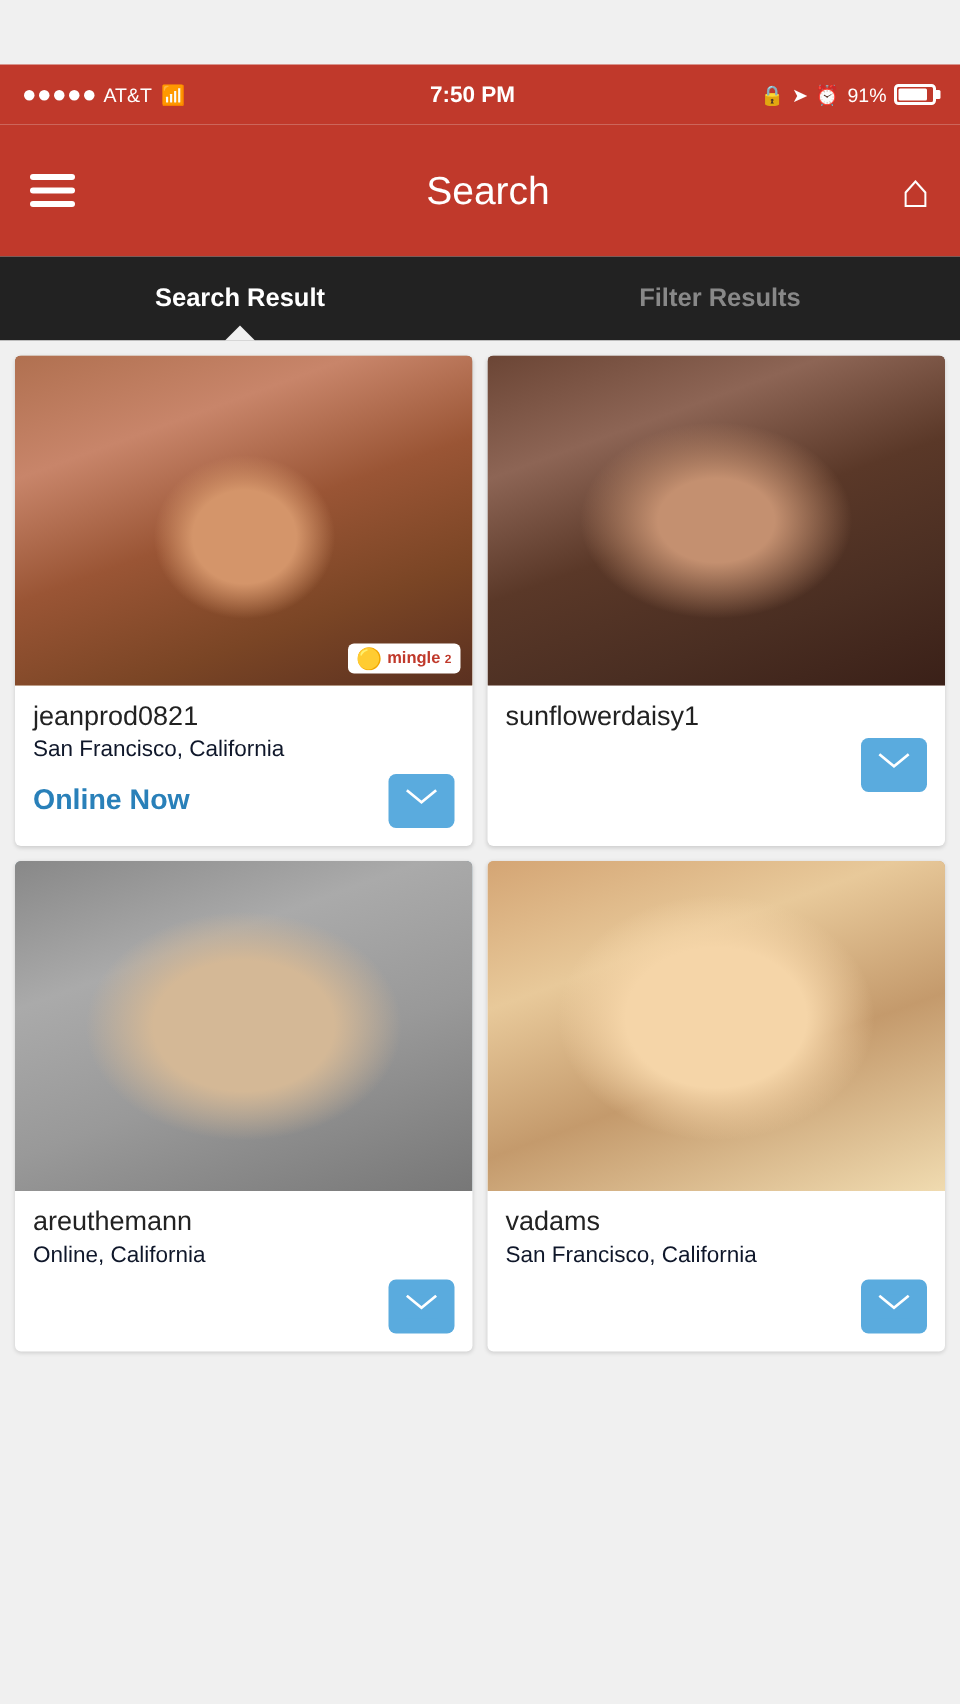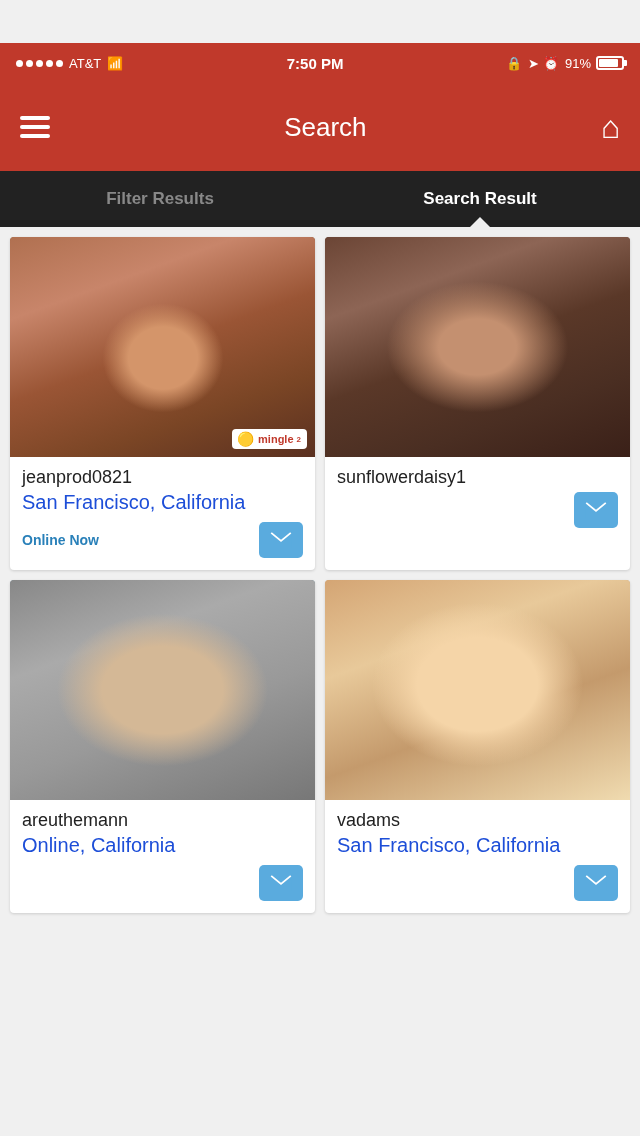--- a/index.html
+++ b/index.html
@@ -163,32 +163,32 @@
     .profile-info {
       padding: 10px 12px 12px;
     }
     .profile-username {
       font-size: 18px;
       font-weight: 400;
       color: #222;
       margin-bottom: 3px;
     }
     .profile-location {
-      font-size: 20px;
-      color: #1d4ed8;
+      font-size: 15px;
+      color: #0f172a;
       margin-bottom: 8px;
     }
     .profile-footer {
       display: flex;
       align-items: center;
       justify-content: space-between;
       margin-top: 4px;
     }
     .online-status {
-      font-size: 14px;
+      font-size: 19px;
       font-weight: 600;
       color: #2980b9;
     }
     .message-btn {
       width: 44px; height: 36px;
       background: #5aabde;
       border-radius: 5px;
       display: flex;
       align-items: center;
       justify-content: center;
@@ -252,25 +252,25 @@
   <div class="hamburger-icon">
     <div class="hamburger-line"></div>
     <div class="hamburger-line"></div>
     <div class="hamburger-line"></div>
   </div>
   <div class="app-title">Search</div>
   <div class="home-icon">⌂</div>
 </div>
 
 <div class="tab-bar">
+  <div class="tab active">
+    <span>Search Result</span>
+  </div>
   <div class="tab inactive">
     <span>Filter Results</span>
-  </div>
-  <div class="tab active">
-    <span>Search Result</span>
   </div>
 </div>
 
 <div class="content">
 
   <div class="profile-card">
     <div class="photo-placeholder photo1">
 
       <div style="position:absolute;inset:0;background:linear-gradient(160deg,#b07050 0%,#c8856a 25%,#9a5535 50%,#7a4525 75%,#5a3020 100%);"></div>
       <div style="position:absolute;top:30%;left:30%;width:40%;height:50%;background:radial-gradient(ellipse,#d4956a 40%,transparent 70%);border-radius:50%;"></div>

